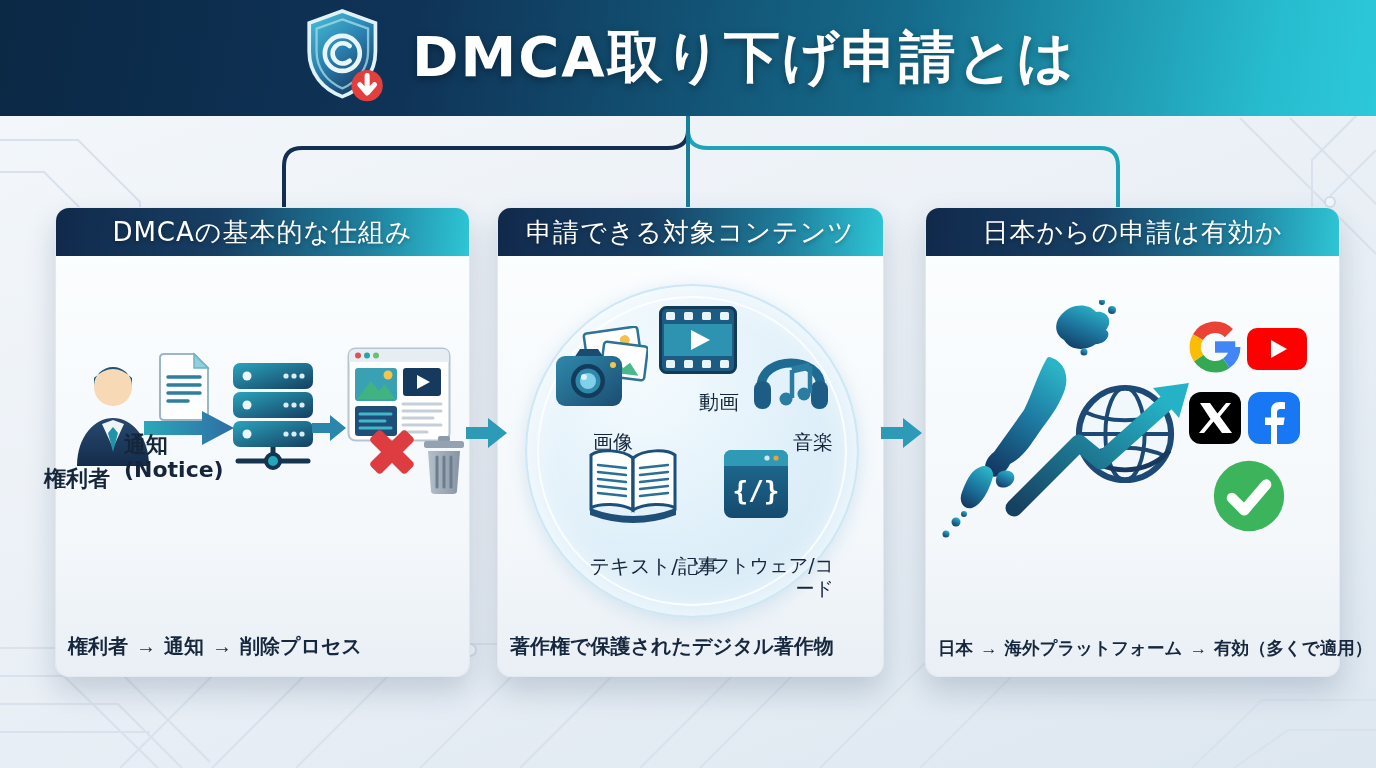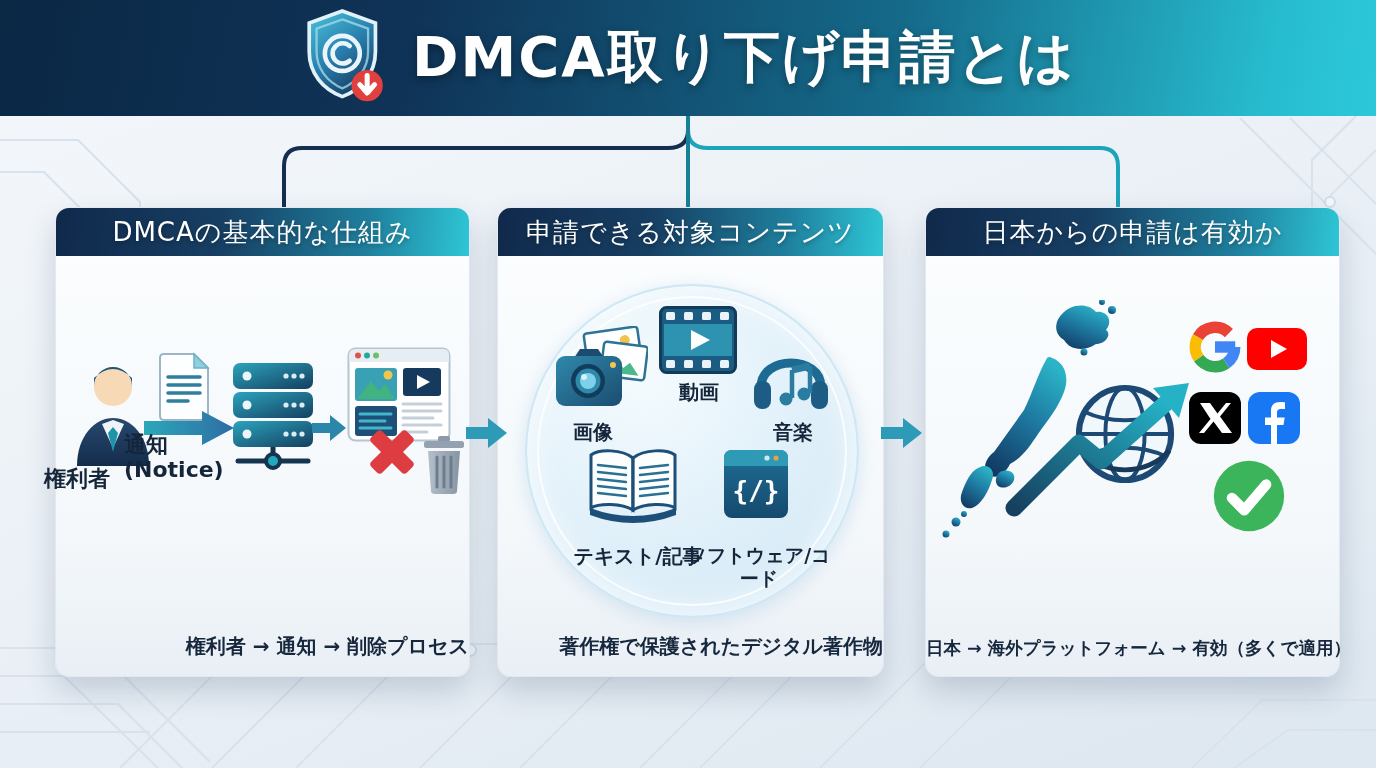--- a/index.html
+++ b/index.html
@@ -22,30 +22,30 @@
     background:linear-gradient(180deg,#fcfeff 0%,#f4f8fb 70%,#e9eff5 100%);
     border:1px solid #e2e9f1;box-shadow:0 14px 30px rgba(18,44,78,.18);}
   .p1{left:55px;width:413px;}
   .p2{left:497px;width:385px;}
   .p3{left:925px;width:413px;}
   .phead{position:absolute;left:0;top:0;width:100%;height:48px;border-radius:13px 13px 0 0;
     display:flex;align-items:center;justify-content:center;
     background:linear-gradient(95deg,#10294b 0%,#173f63 40%,#1f7f9d 75%,#2ec6d6 100%);
     color:#fff;font-size:26px;font-weight:400;letter-spacing:1px;
     text-shadow:0 2px 4px rgba(0,0,0,.3);white-space:nowrap;}
-  .caption{position:absolute;left:0;bottom:16px;width:100%;text-align:right;
-    color:#17283e;font-weight:800;white-space:nowrap;}
+  .caption{position:absolute;left:12px;bottom:16px;width:100%;text-align:left;
+    color:#17283e;font-weight:800;white-space:nowrap;font-family:Liberation Mono, monospace;}
   .cap1,.cap2{font-size:20px;}
   .cap3{font-size:17.5px;}
 
   .abs{position:absolute;}
   .slabel{position:absolute;text-align:left;color:#15263b;font-weight:800;line-height:1.15;}
   .slabel .l1{font-size:22px;}
   .slabel .l2{font-size:22px;}
-  .ilabel{position:absolute;text-align:center;color:#15263b;font-weight:700;font-size:20px;line-height:1.2;}
+  .ilabel{position:absolute;text-align:right;color:#15263b;font-weight:400;font-size:20px;line-height:1.2;margin-top:10px;}
 
   .bubble{position:absolute;left:27px;top:76px;width:330px;height:330px;border-radius:50%;
     background:radial-gradient(circle at 35% 28%,#f4fbfe 0%,#e2f1fa 45%,#cfe6f4 100%);
     border:2px solid #cde7f4;box-shadow:inset 0 0 40px rgba(255,255,255,.9),0 4px 18px rgba(120,170,210,.25);}
   .bubble:after{content:"";position:absolute;left:10px;top:10px;right:10px;bottom:10px;
     border-radius:50%;border:2px solid rgba(255,255,255,.8);}
 
   .gaparrow{position:absolute;top:416px;z-index:3;}
   .ga1{left:466px;} .ga2{left:881px;}
 </style>

